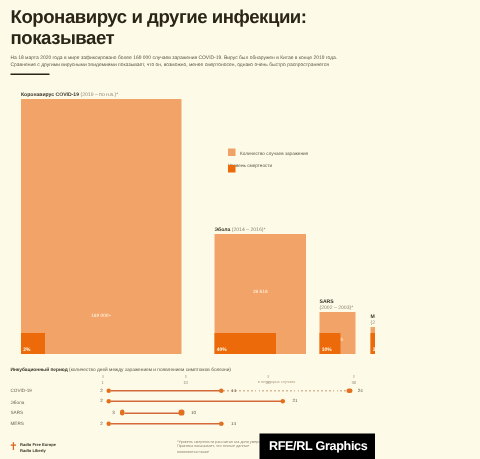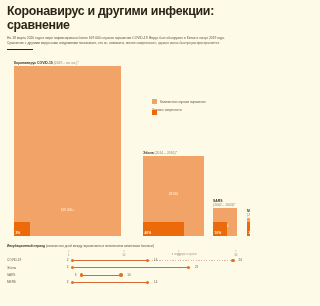--- a/index.html
+++ b/index.html
@@ -143,21 +143,21 @@
     padding:3px 5px 4px 6px;
     letter-spacing:-0.2px;
   }
 </style>
 </head>
 <body>
 
 <div class="page">
 
   <div class="header">
-    <div class="title">Коронавирус и другими инфекции: сравнение</div>
+    <div class="title">Коронавирус и другие инфекции: показывает</div>
     <div class="subtitle">На 18 марта 2020 года в мире зафиксировано более 169 000 случаев заражения COVID-19. Вирус был обнаружен в Китае в конце 2019 года. Сравнение с другими вирусными эпидемиями показывает, что он, возможно, менее смертоносен, однако очень быстро распространяется</div>
   </div>
   <div class="rule"></div>
 
   <div class="legend">
     <div class="legend-row">
       <span class="legend-sw cases"></span>
       <span class="legend-tx">Количество случаев заражения</span>
     </div>
     <div class="legend-row">
@@ -282,14 +282,25 @@
           <span class="dot" style="left:3.4%"></span>
           <span class="dotlab" style="left:1%">2</span>
           <span class="dot" style="left:45.5%"></span>
           <span class="dotlab" style="left:50%">14</span>
         </div>
       </div>
 
     </div>
   </div>
 
+  <div class="footer">
+    <div class="logo">
+      <span class="logo-mark">✝</span>
+      <span class="logo-tx">
+        <span>Radio Free Europe</span><br>
+        <span>Radio Liberty</span>
+      </span>
+    </div>
+    <div class="source">*Уровень смертности рассчитан как доля умерших. Практика показывает, что точные данные появляются позже</div>
+    <div class="rfe">RFE/RL Graphics</div>
+  </div>
 
 </div>
 
 </body></html>

